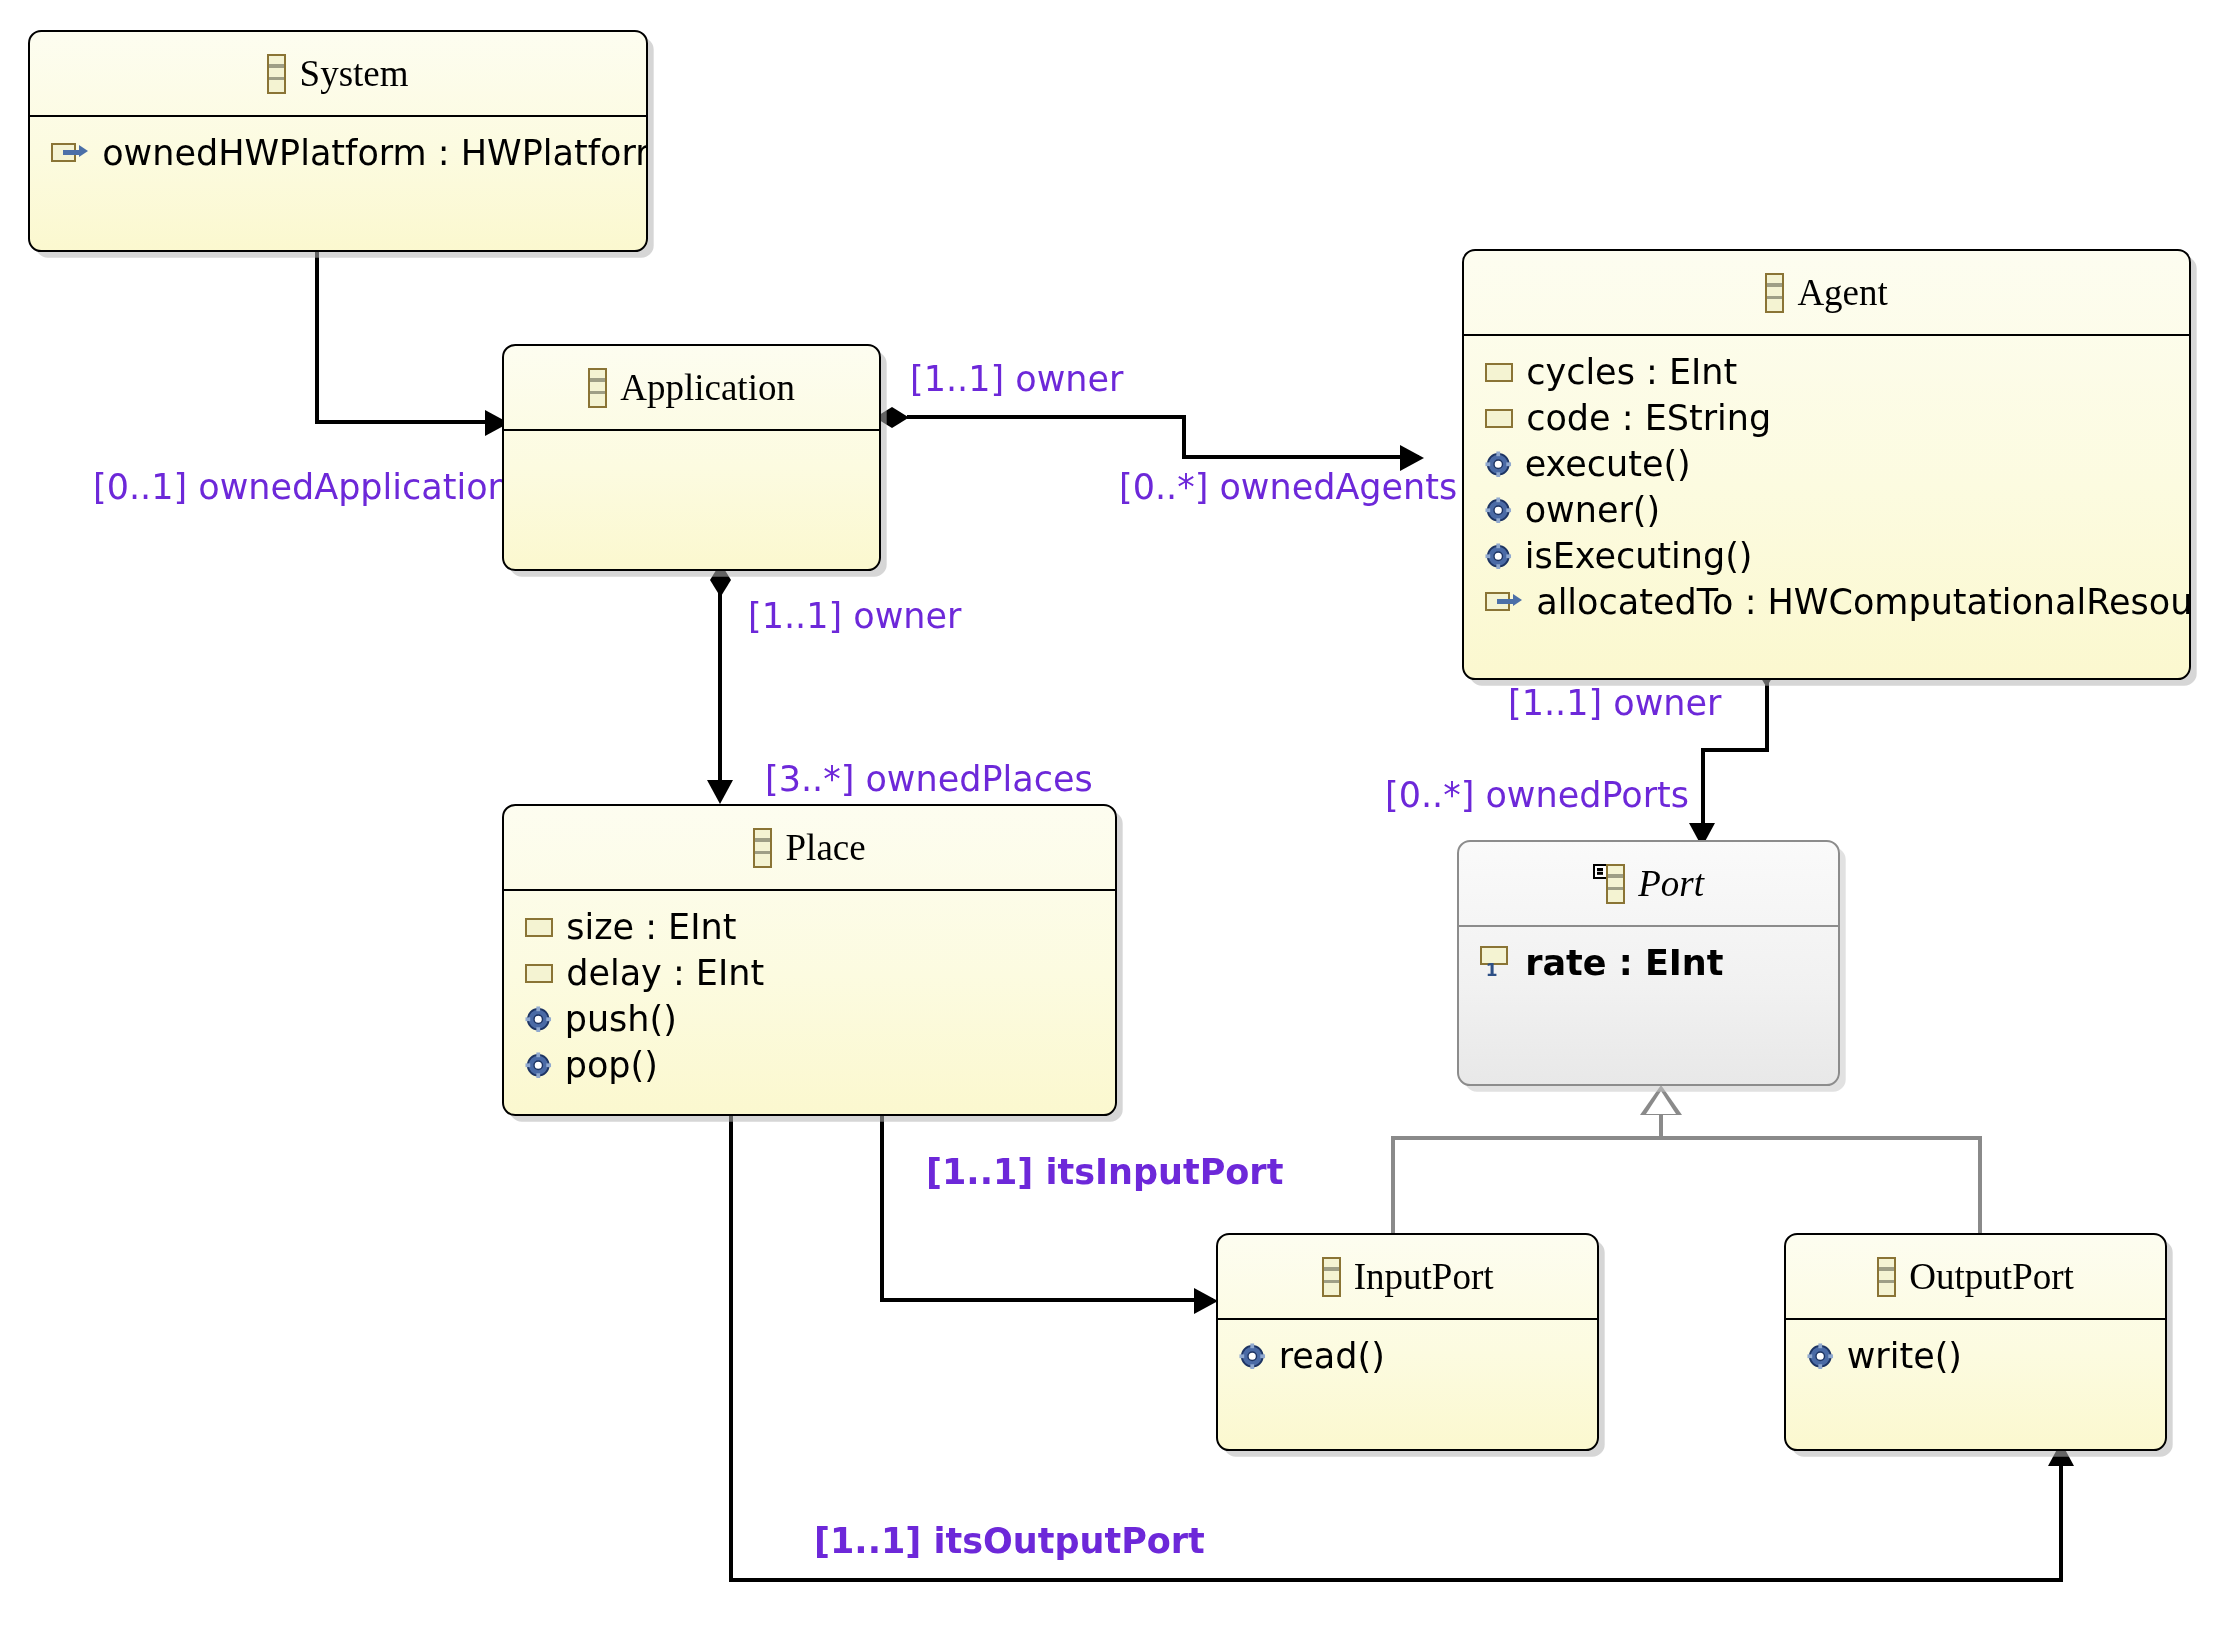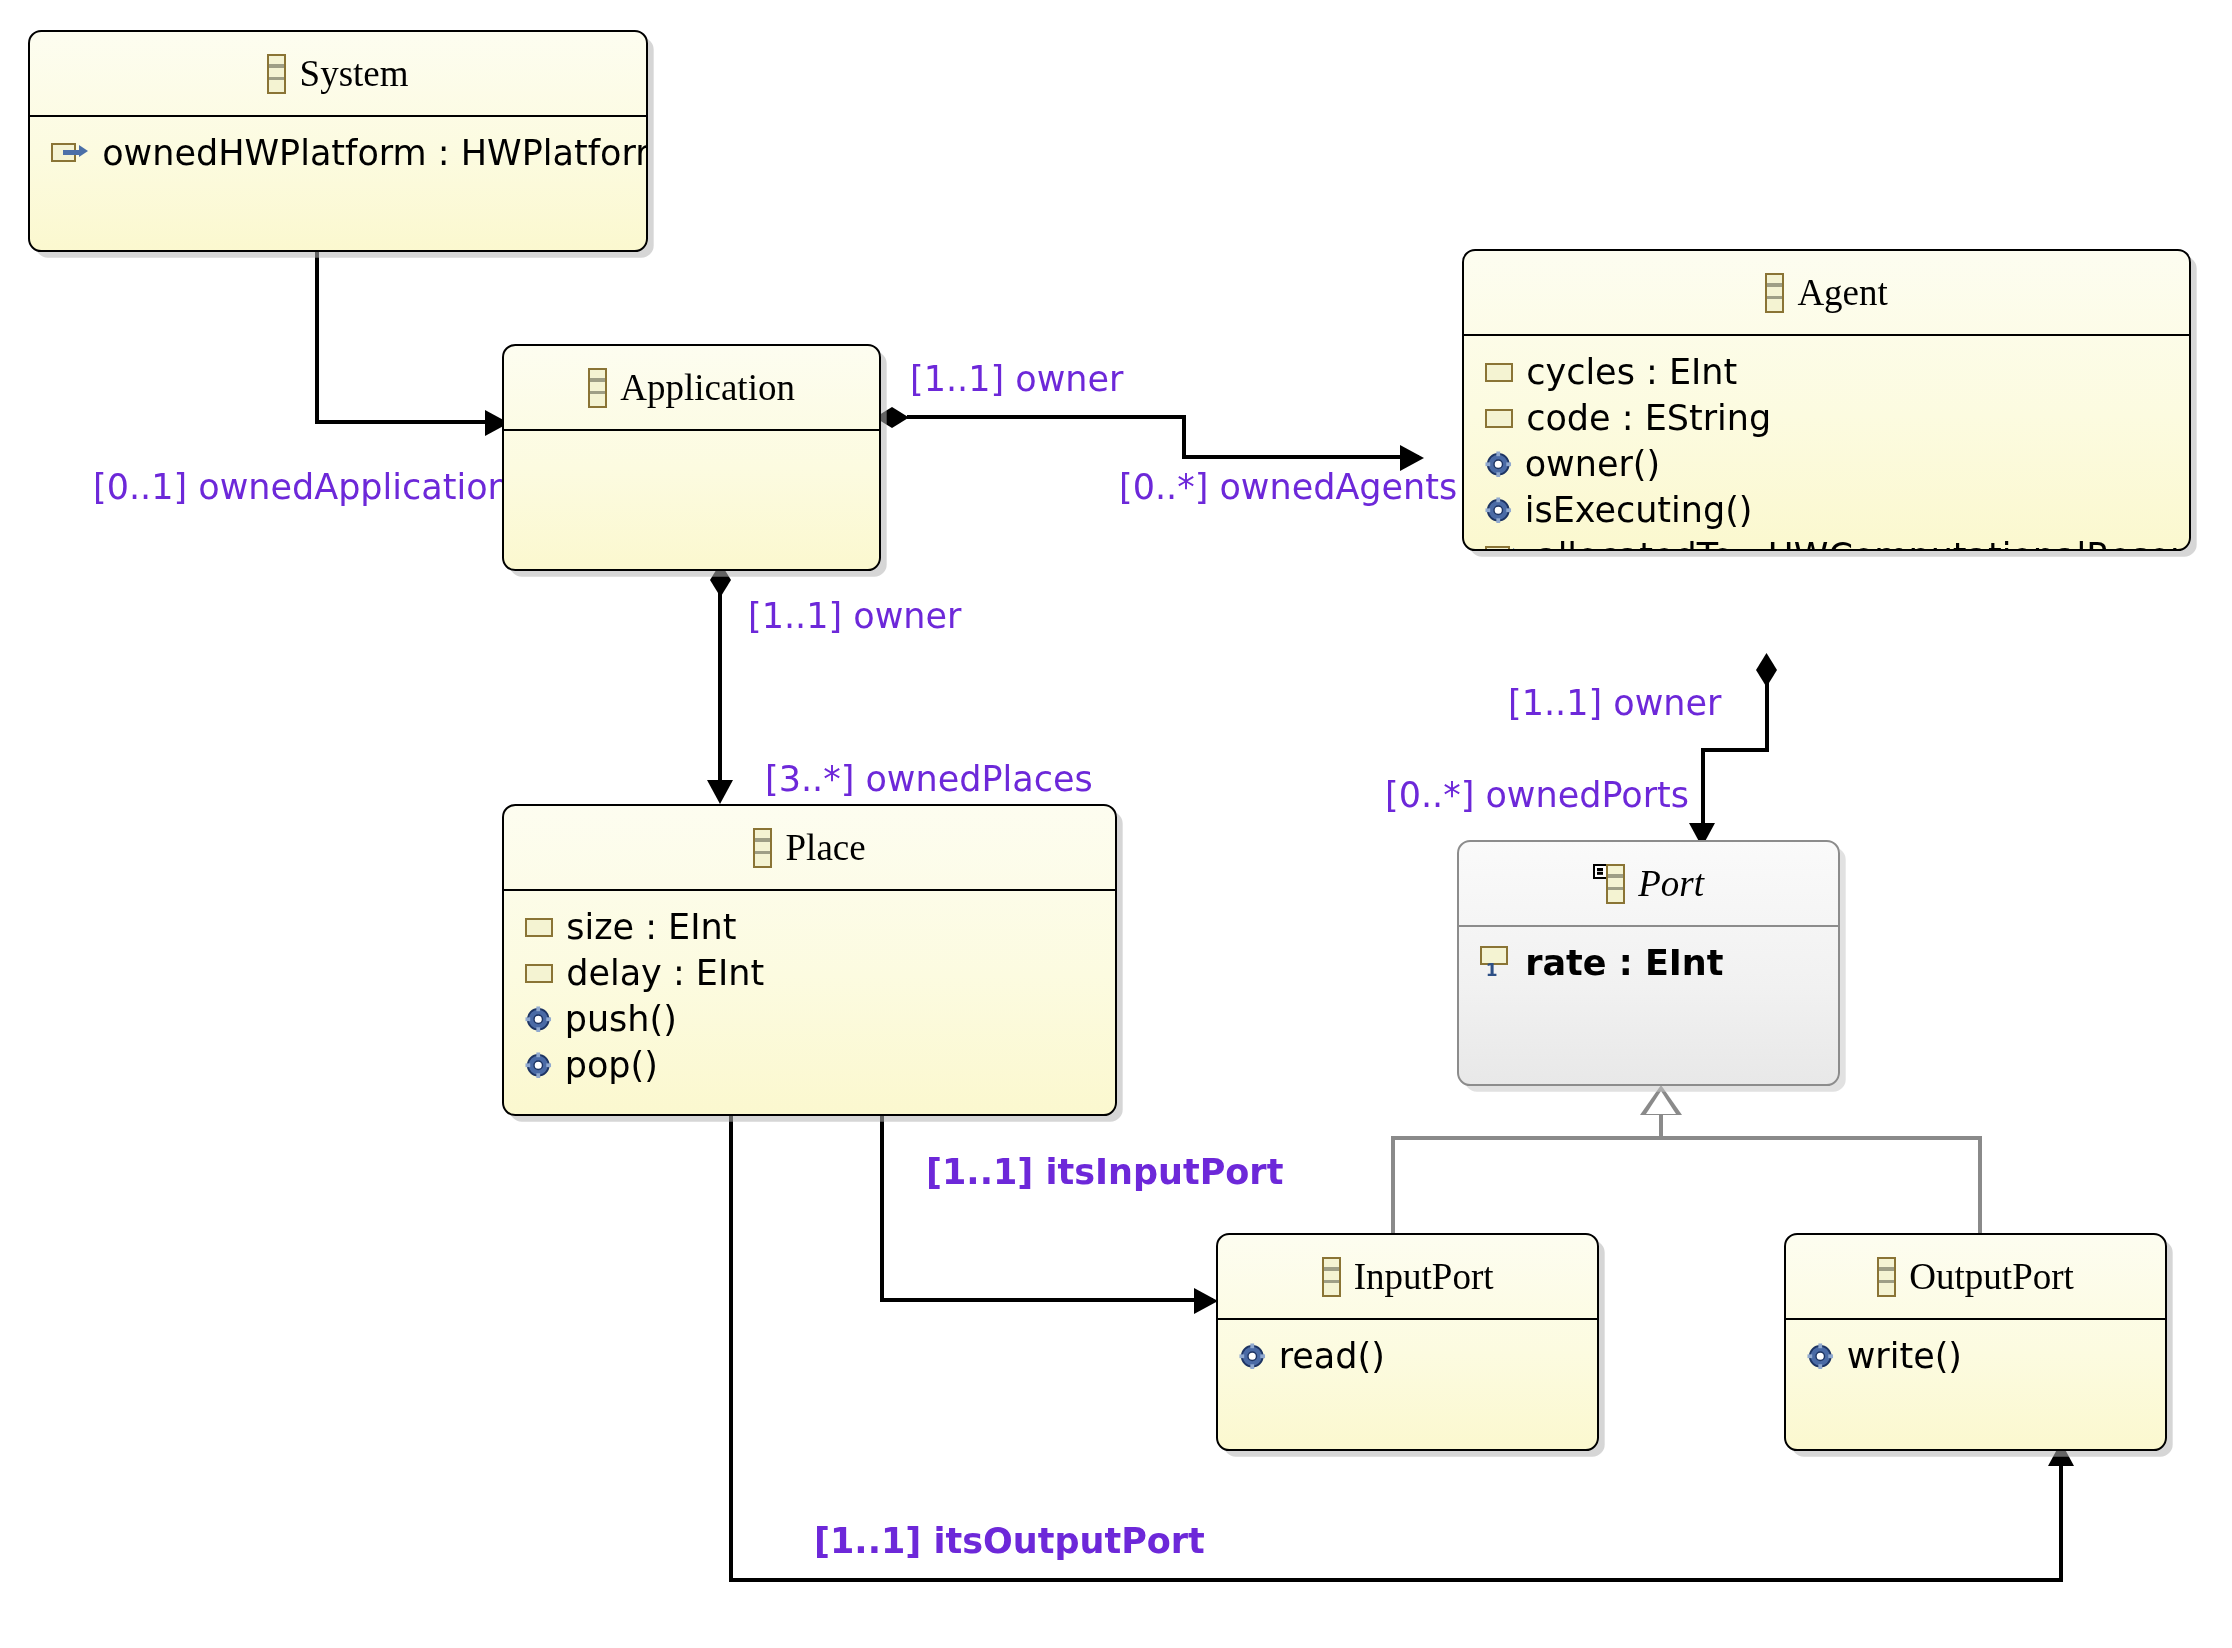--- a/index.html
+++ b/index.html
@@ -318,34 +318,49 @@
 
   <div class="umlbox" style="left:502px; top:344px; width:379px; height:227px;">
     <div class="uml-title">
       <span class="icn-class"></span>
       <span>Application</span>
     </div>
     <div class="uml-sep"></div>
     <div class="uml-members"></div>
   </div>
 
-  <div class="umlbox" style="left:1462px; top:249px; width:729px; height:302px;">
+  <div class="umlbox" style="left:1462px; top:249px; width:729px; height:431px;">
     <div class="uml-title">
       <span class="icn-class"></span>
       <span>Agent</span>
     </div>
     <div class="uml-sep"></div>
     <div class="uml-members">
       <div class="uml-member">
         <span class="icn-attr"></span>
         <span>cycles : EInt</span>
       </div>
       <div class="uml-member">
         <span class="icn-attr"></span>
         <span>code : EString</span>
+      </div>
+      <div class="uml-member">
+        <span class="icn-op">
+          <svg width="26.5" height="26.5" viewBox="0 0 28 28">
+            <circle cx="14" cy="14" r="11" fill="#4a6aa5" stroke="#1d3463" stroke-width="2"></circle>
+            <circle cx="14" cy="14" r="4.5" fill="#ffffff" stroke="#1d3463" stroke-width="1.5"></circle>
+            <g fill="#8fa8cf">
+              <rect x="12" y="0.5" width="4" height="5"></rect>
+              <rect x="12" y="22.5" width="4" height="5"></rect>
+              <rect x="0.5" y="12" width="5" height="4"></rect>
+              <rect x="22.5" y="12" width="5" height="4"></rect>
+            </g>
+          </svg>
+        </span>
+        <span>execute()</span>
       </div>
       <div class="uml-member">
         <span class="icn-op">
           <svg width="26.5" height="26.5" viewBox="0 0 28 28">
             <circle cx="14" cy="14" r="11" fill="#4a6aa5" stroke="#1d3463" stroke-width="2"></circle>
             <circle cx="14" cy="14" r="4.5" fill="#ffffff" stroke="#1d3463" stroke-width="1.5"></circle>
             <g fill="#8fa8cf">
               <rect x="12" y="0.5" width="4" height="5"></rect>
               <rect x="12" y="22.5" width="4" height="5"></rect>
               <rect x="0.5" y="12" width="5" height="4"></rect>

